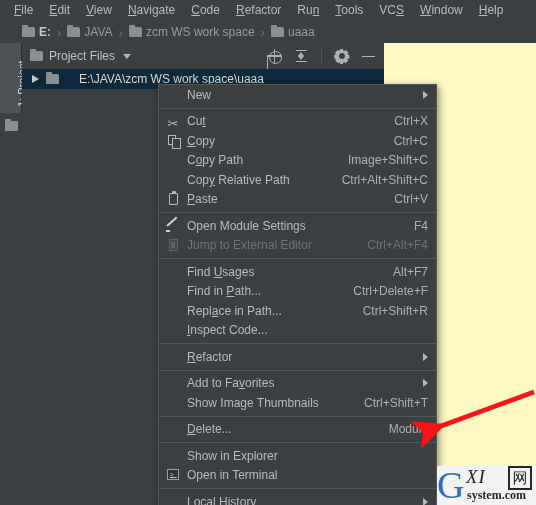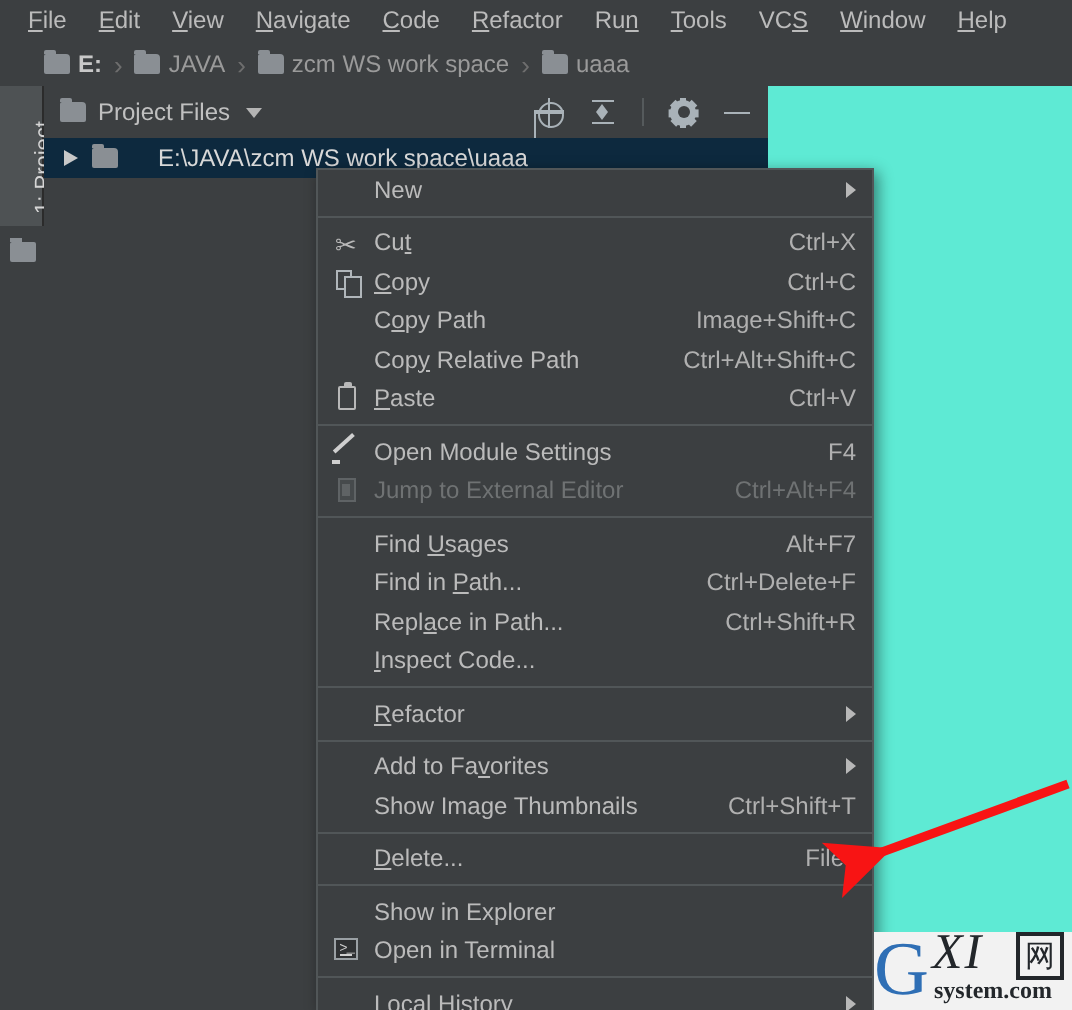--- a/index.html
+++ b/index.html
@@ -5,21 +5,21 @@
   * { box-sizing: border-box; margin: 0; padding: 0; }
   html, body {
     width: 536px; height: 505px;
     background: #262626;
     font-family: "Liberation Sans", sans-serif;
     overflow: hidden;
   }
   #app {
     position: relative;
     width: 536px; height: 488px;
-    background: #5eead4;
+    background: #fef9c3;
   }
 
   
   #menubar {
     position: absolute; left: 0; top: 0;
     width: 536px; height: 21px;
     background: #3c3f41;
     display: flex; align-items: center;
     padding-left: 6px;
   }
@@ -300,21 +300,21 @@
     width: 99px; height: 39px;
     pointer-events: none;
   }
   #wm-g {
     position: absolute; left: 0px; top: 0px;
     color: #2f6fb5; font-size: 38px; line-height: 38px;
     font-family: "Liberation Serif", serif;
   }
   #wm-xi {
     position: absolute; left: 29px; top: 1px;
-    color: #23272b; font-size: 25px; line-height: 19px;
+    color: #23272b; font-size: 19px; line-height: 19px;
     font-style: italic; font-family: "Liberation Serif", serif;
     letter-spacing: 1px;
     text-align: right;
   }
   #wm-cn {
     position: absolute; left: 71px; top: 0px;
     width: 24px; height: 24px;
     border: 2px solid #23272b;
     color: #23272b; font-size: 15px; line-height: 21px;
     text-align: center;
@@ -503,21 +503,21 @@
       </div>
       <div class="mi">
         <span class="mi-icon"></span>
         <span class="mi-label">Show Image Thumbnails</span>
         <span class="mi-accel">Ctrl+Shift+T</span>
       </div>
       <div class="mdiv"></div>
       <div class="mi">
         <span class="mi-icon"></span>
         <span class="mi-label"><span class="mn">D</span>elete...</span>
-        <span class="mi-accel">Files</span>
+        <span class="mi-accel">Module</span>
       </div>
       <div class="mdiv"></div>
       <div class="mi">
         <span class="mi-icon"></span>
         <span class="mi-label">Show in Explorer</span>
       </div>
       <div class="mi">
         <span class="mi-icon">
           <i class="ic-term">
             <i class="p">&gt;_</i>

